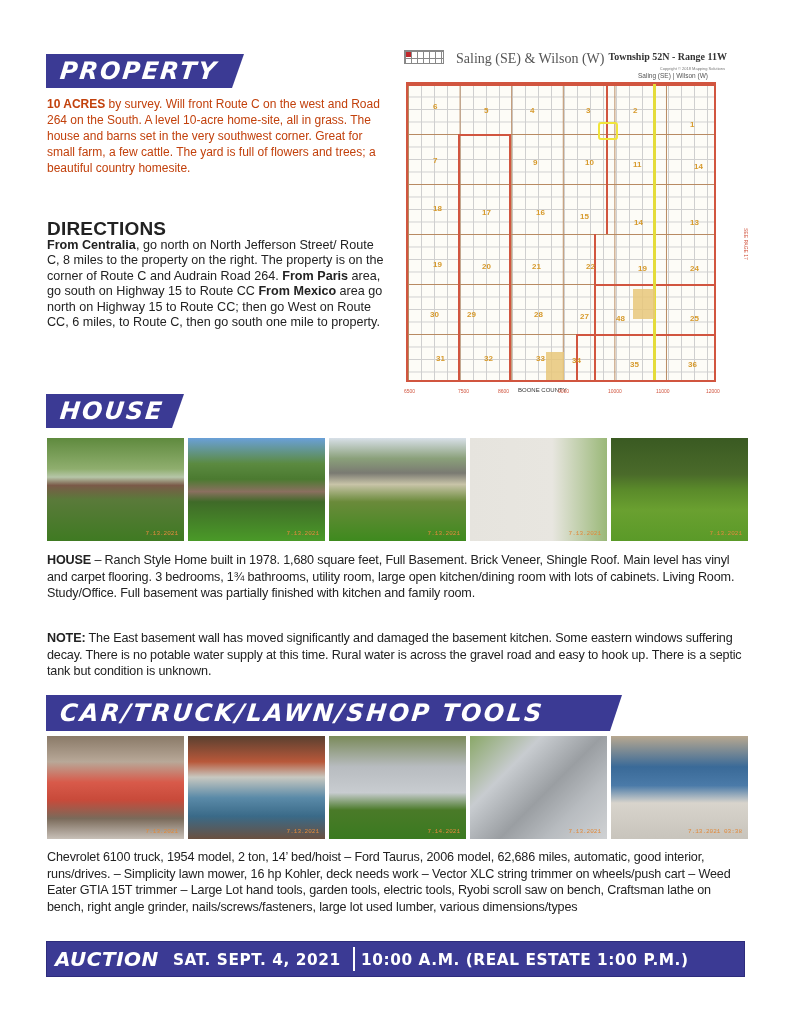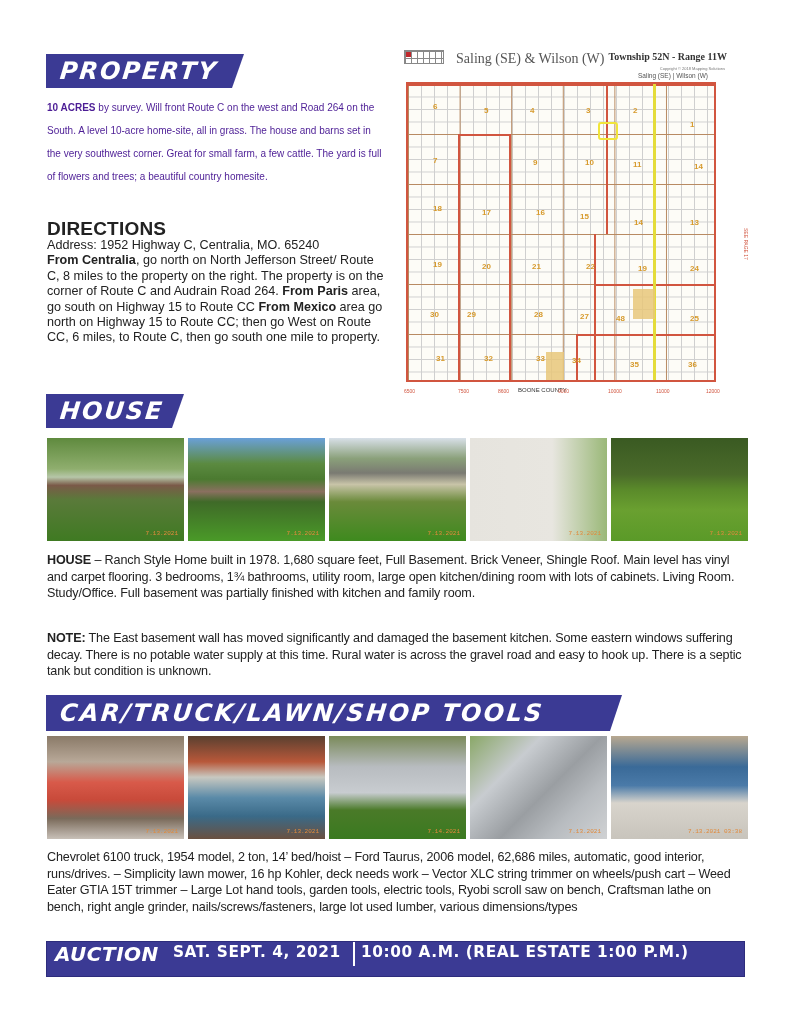--- a/index.html
+++ b/index.html
@@ -11,21 +11,21 @@
     font-family: "DejaVu Sans", sans-serif; font-weight: bold; font-style: italic;
     letter-spacing: 2px; display: flex; align-items: center; padding-left: 14px;
     clip-path: polygon(0 0, 100% 0, calc(100% - 12px) 100%, 0 100%);
   }
   .banner span { transform: skewX(-6deg); display: inline-block; }
 
   #prop-banner { left: 46px; top: 54px; width: 198px; height: 34px; font-size: 24px; }
   #house-banner { left: 46px; top: 394px; width: 138px; height: 34px; font-size: 24px; }
   #tools-banner { left: 46px; top: 695px; width: 576px; height: 36px; font-size: 24px; letter-spacing: 2.4px; }
 
-  .prop-text { position: absolute; left: 47px; top: 96px; width: 340px; font-size: 10px; line-height: 23px; color: #4c1d95; }
+  .prop-text { position: absolute; left: 47px; top: 96px; width: 340px; font-size: 12px; line-height: 16px; color: #c2410c; }
   .prop-text b { font-weight: bold; }
 
   .dir-title { position: absolute; left: 47px; top: 218px; font-size: 19px; font-weight: bold; color: #222; letter-spacing: 0.2px; }
   .dir-text { position: absolute; left: 47px; top: 238px; width: 340px; font-size: 12.6px; line-height: 15.4px; color: #222; }
 
   
   .map { position: absolute; left: 398px; top: 48px; width: 355px; height: 355px; background: #fff; }
   .map-legend-grid { position: absolute; left: 6px; top: 2px; width: 40px; height: 14px;
     background-image: linear-gradient(#888 1px, transparent 1px), linear-gradient(90deg, #888 1px, transparent 1px);
     background-size: 6px 7px; border: 1px solid #888; }
@@ -60,37 +60,36 @@
   #house-photos { top: 438px; }
   #tools-photos { top: 736px; }
 
   .body-text { position: absolute; left: 47px; width: 700px; font-size: 12.6px; line-height: 16.5px; color: #222; letter-spacing: -0.15px; }
   .body-text b { font-weight: bold; }
   #house-desc { top: 552px; }
   #house-note { top: 630px; }
   #tools-desc { top: 849px; }
 
   .auction-bar { position: absolute; left: 46px; top: 941px; width: 699px; height: 36px; background: #3b3a94;
-    color: #fff; display: flex; padding-left: 8px; border: 1px solid #2d2c7c; }
+    color: #fff; display: flex; align-items: center; padding-left: 8px; border: 1px solid #2d2c7c; }
   .auction-label { font-family: "DejaVu Sans", sans-serif; font-weight: bold; font-style: italic; font-size: 20px; letter-spacing: 0.5px; margin-right: 14px; }
   .auction-date, .auction-time { font-family: "DejaVu Sans", sans-serif; font-weight: bold; font-size: 16.5px; letter-spacing: 0.6px; transform: scaleX(0.93); transform-origin: left; }
   .auction-sep { width: 1.5px; height: 24px; background: #fff; margin: 0 6px 0 0; }
 </style>
 </head>
 <body>
 
 <div id="prop-banner" class="banner">
     <span>PROPERTY</span>
   </div>
 
 <div class="prop-text"><b>10 ACRES</b><span> by survey.  Will front Route C on the west and Road 264 on the South.  A level 10-acre home-site, all in grass.  The house and barns set in the very southwest corner.  Great for small farm, a few cattle. The yard is full of flowers and trees; a beautiful country homesite.</span></div>
 
 <div class="dir-title">DIRECTIONS</div>
 <div class="dir-text">
-  <div>Address:  1952 Highway C, Centralia, MO. 65240</div>
   <b>From Centralia</b><span>, go north on North Jefferson Street/ Route C, 8 miles to the property on the right.  The property is on the corner of Route C and Audrain Road 264.  </span><b>From Paris</b><span> area, go south on Highway 15 to Route CC </span><b>From Mexico</b><span> area go north on Highway 15 to Route CC;  then go West on Route CC, 6 miles, to Route C, then go south one mile to property.</span>
 </div>
 
 <div class="map">
   <div class="map-legend-grid">
       <div class="red"></div>
     </div>
   <div class="map-subtitle">Saling (SE) &amp; Wilson (W)</div>
   <div class="map-title">Township 52N - Range 11W</div>
   <div class="map-copy">Copyright © 2018 Mapping Solutions</div>

